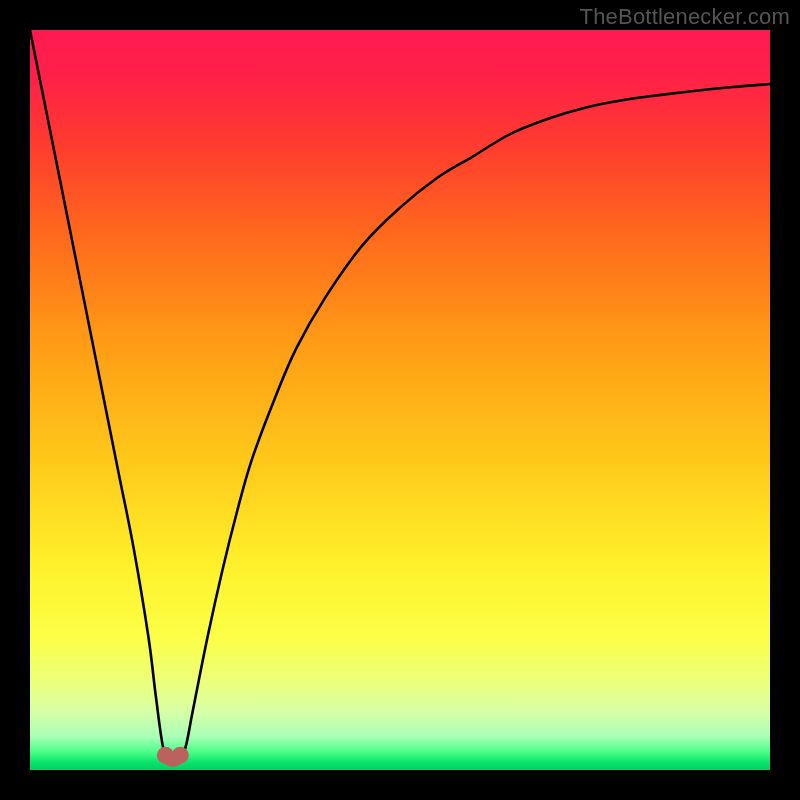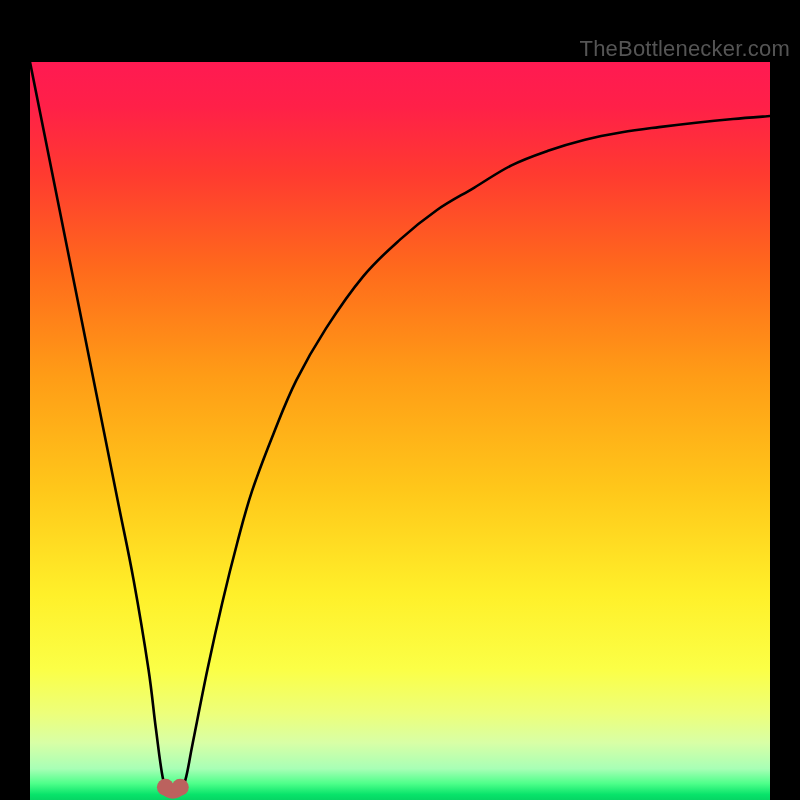--- a/index.html
+++ b/index.html
@@ -9,21 +9,20 @@
     height: 800px;
     overflow: hidden;
     background: #000;
     font-family: Arial, Helvetica, sans-serif;
   }
   .outer {
     position: relative;
     width: 800px;
     height: 608px;
     background: #000;
-    margin-top: 32px;
   }
   .plot-area {
     position: absolute;
     left: 30px;
     top: 30px;
     width: 740px;
     height: 740px;
     overflow: hidden;
   }
   .gradient {

